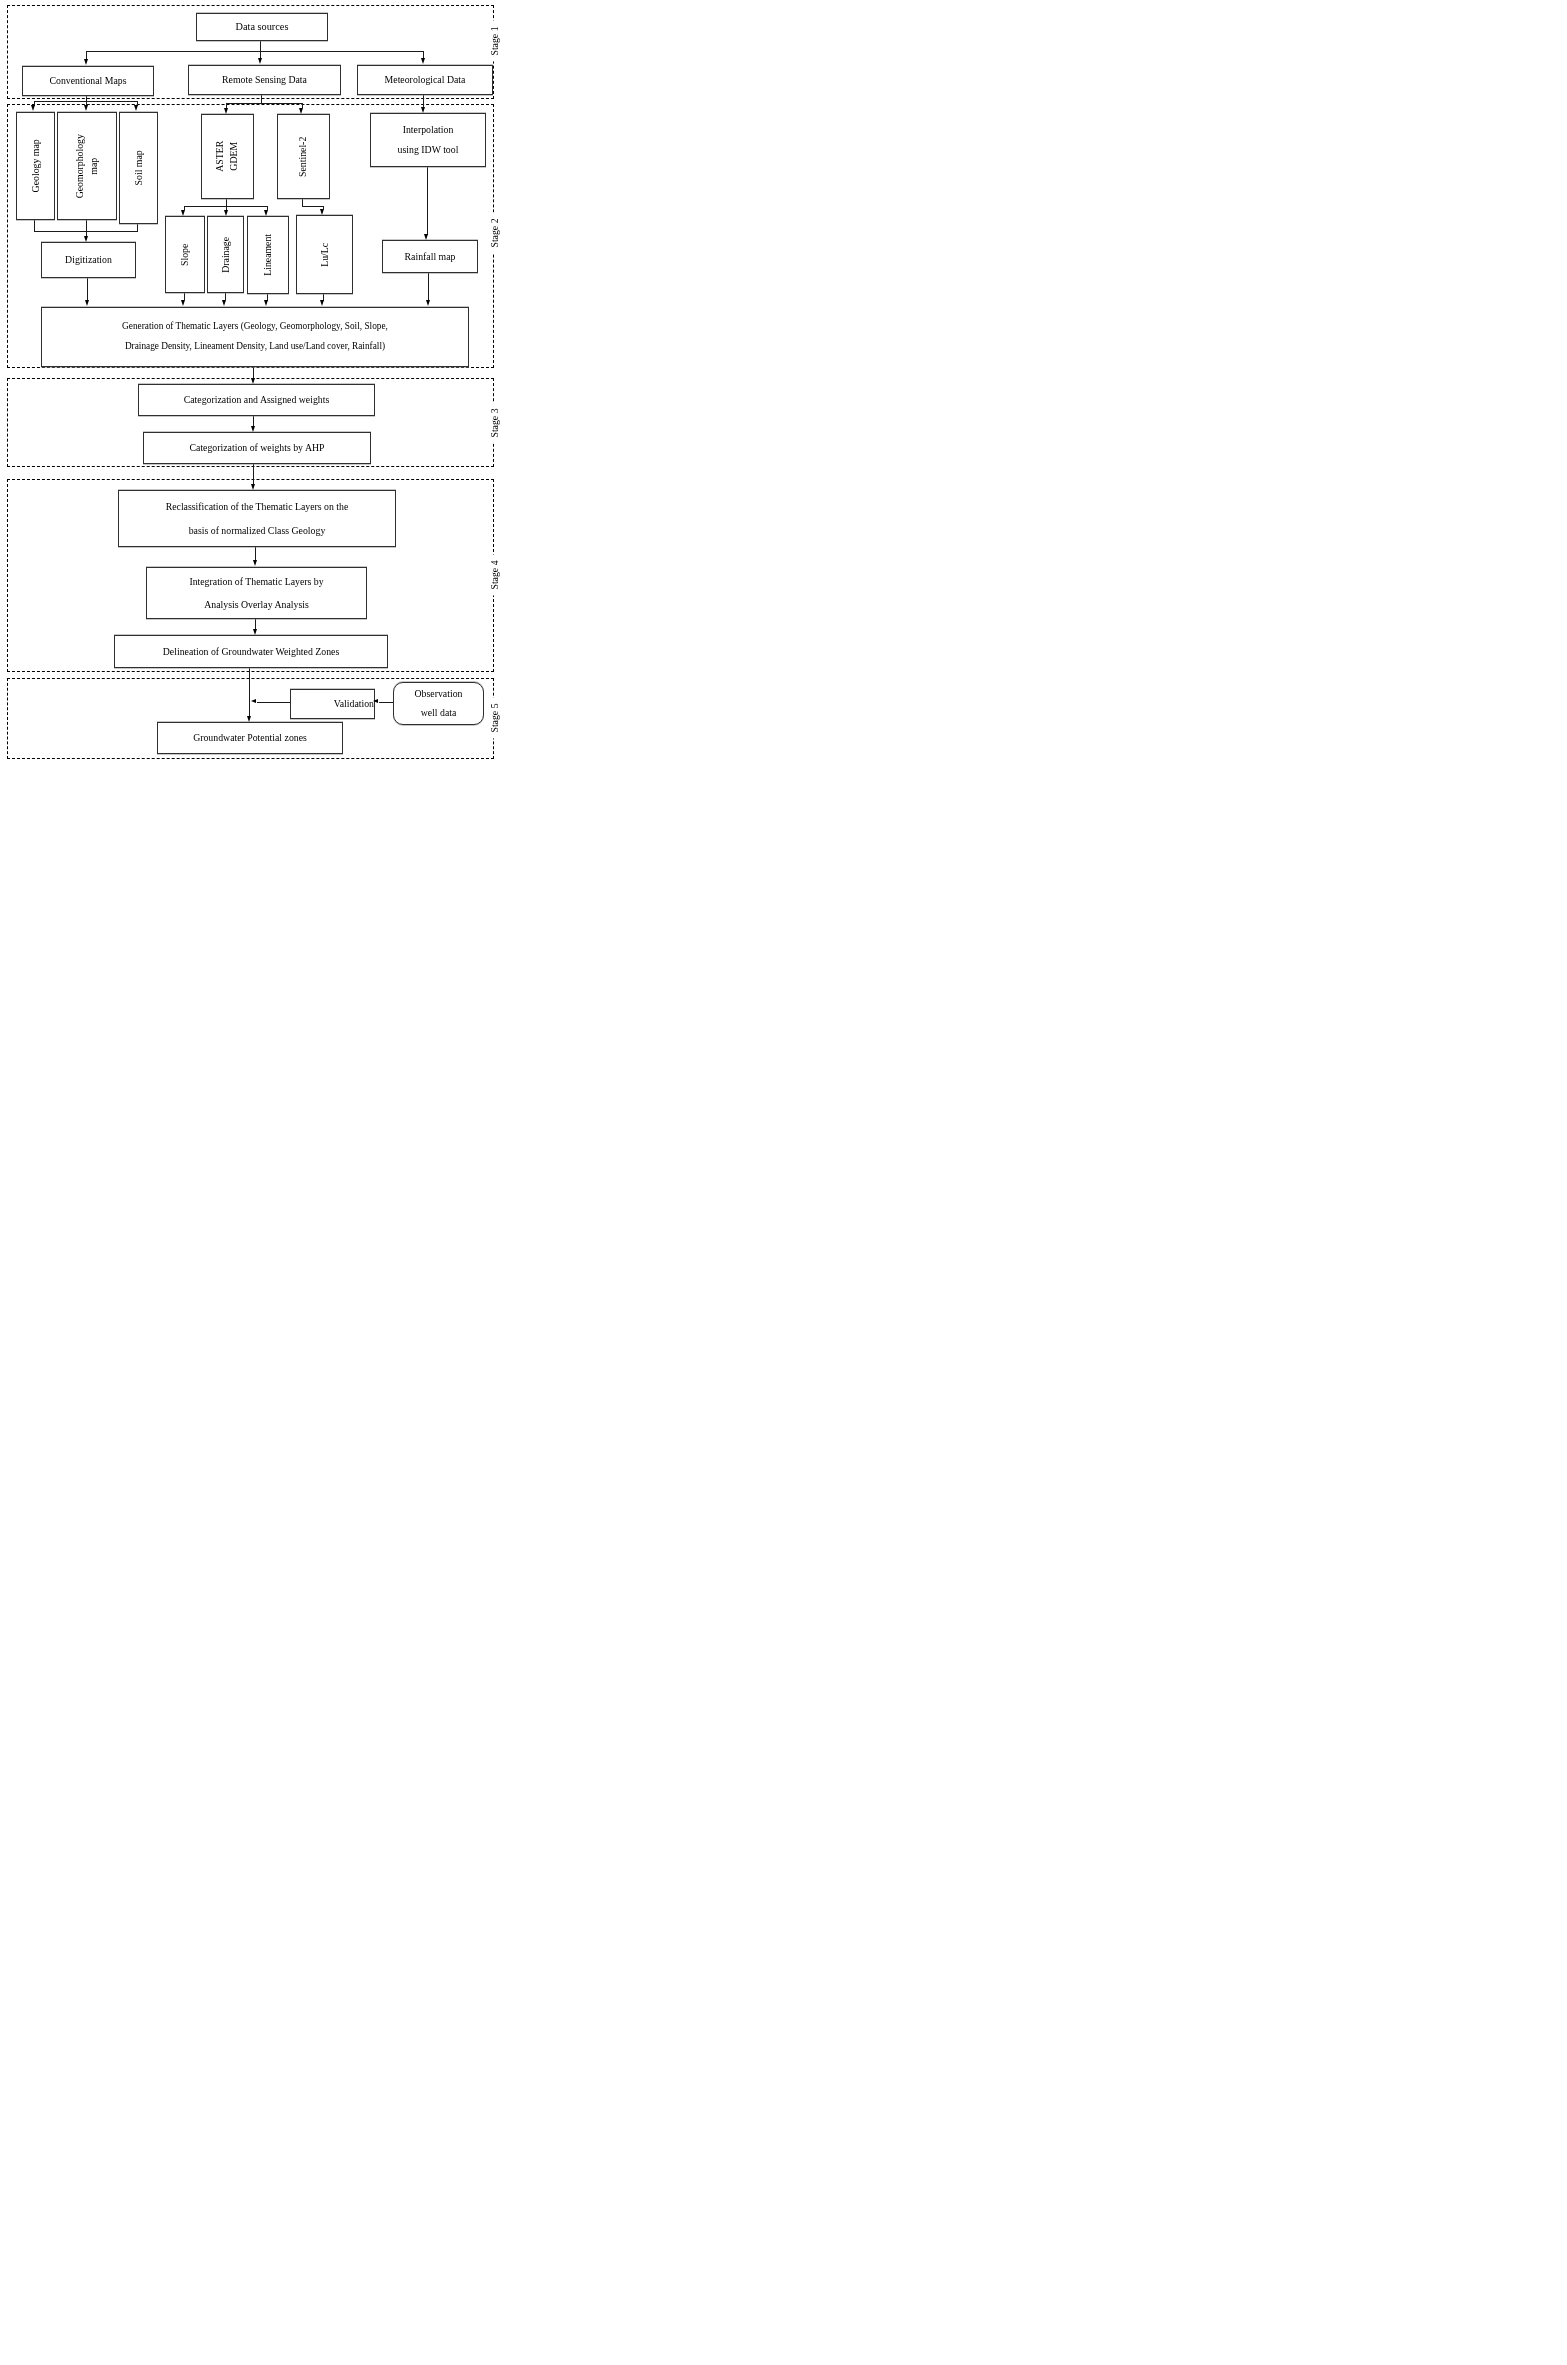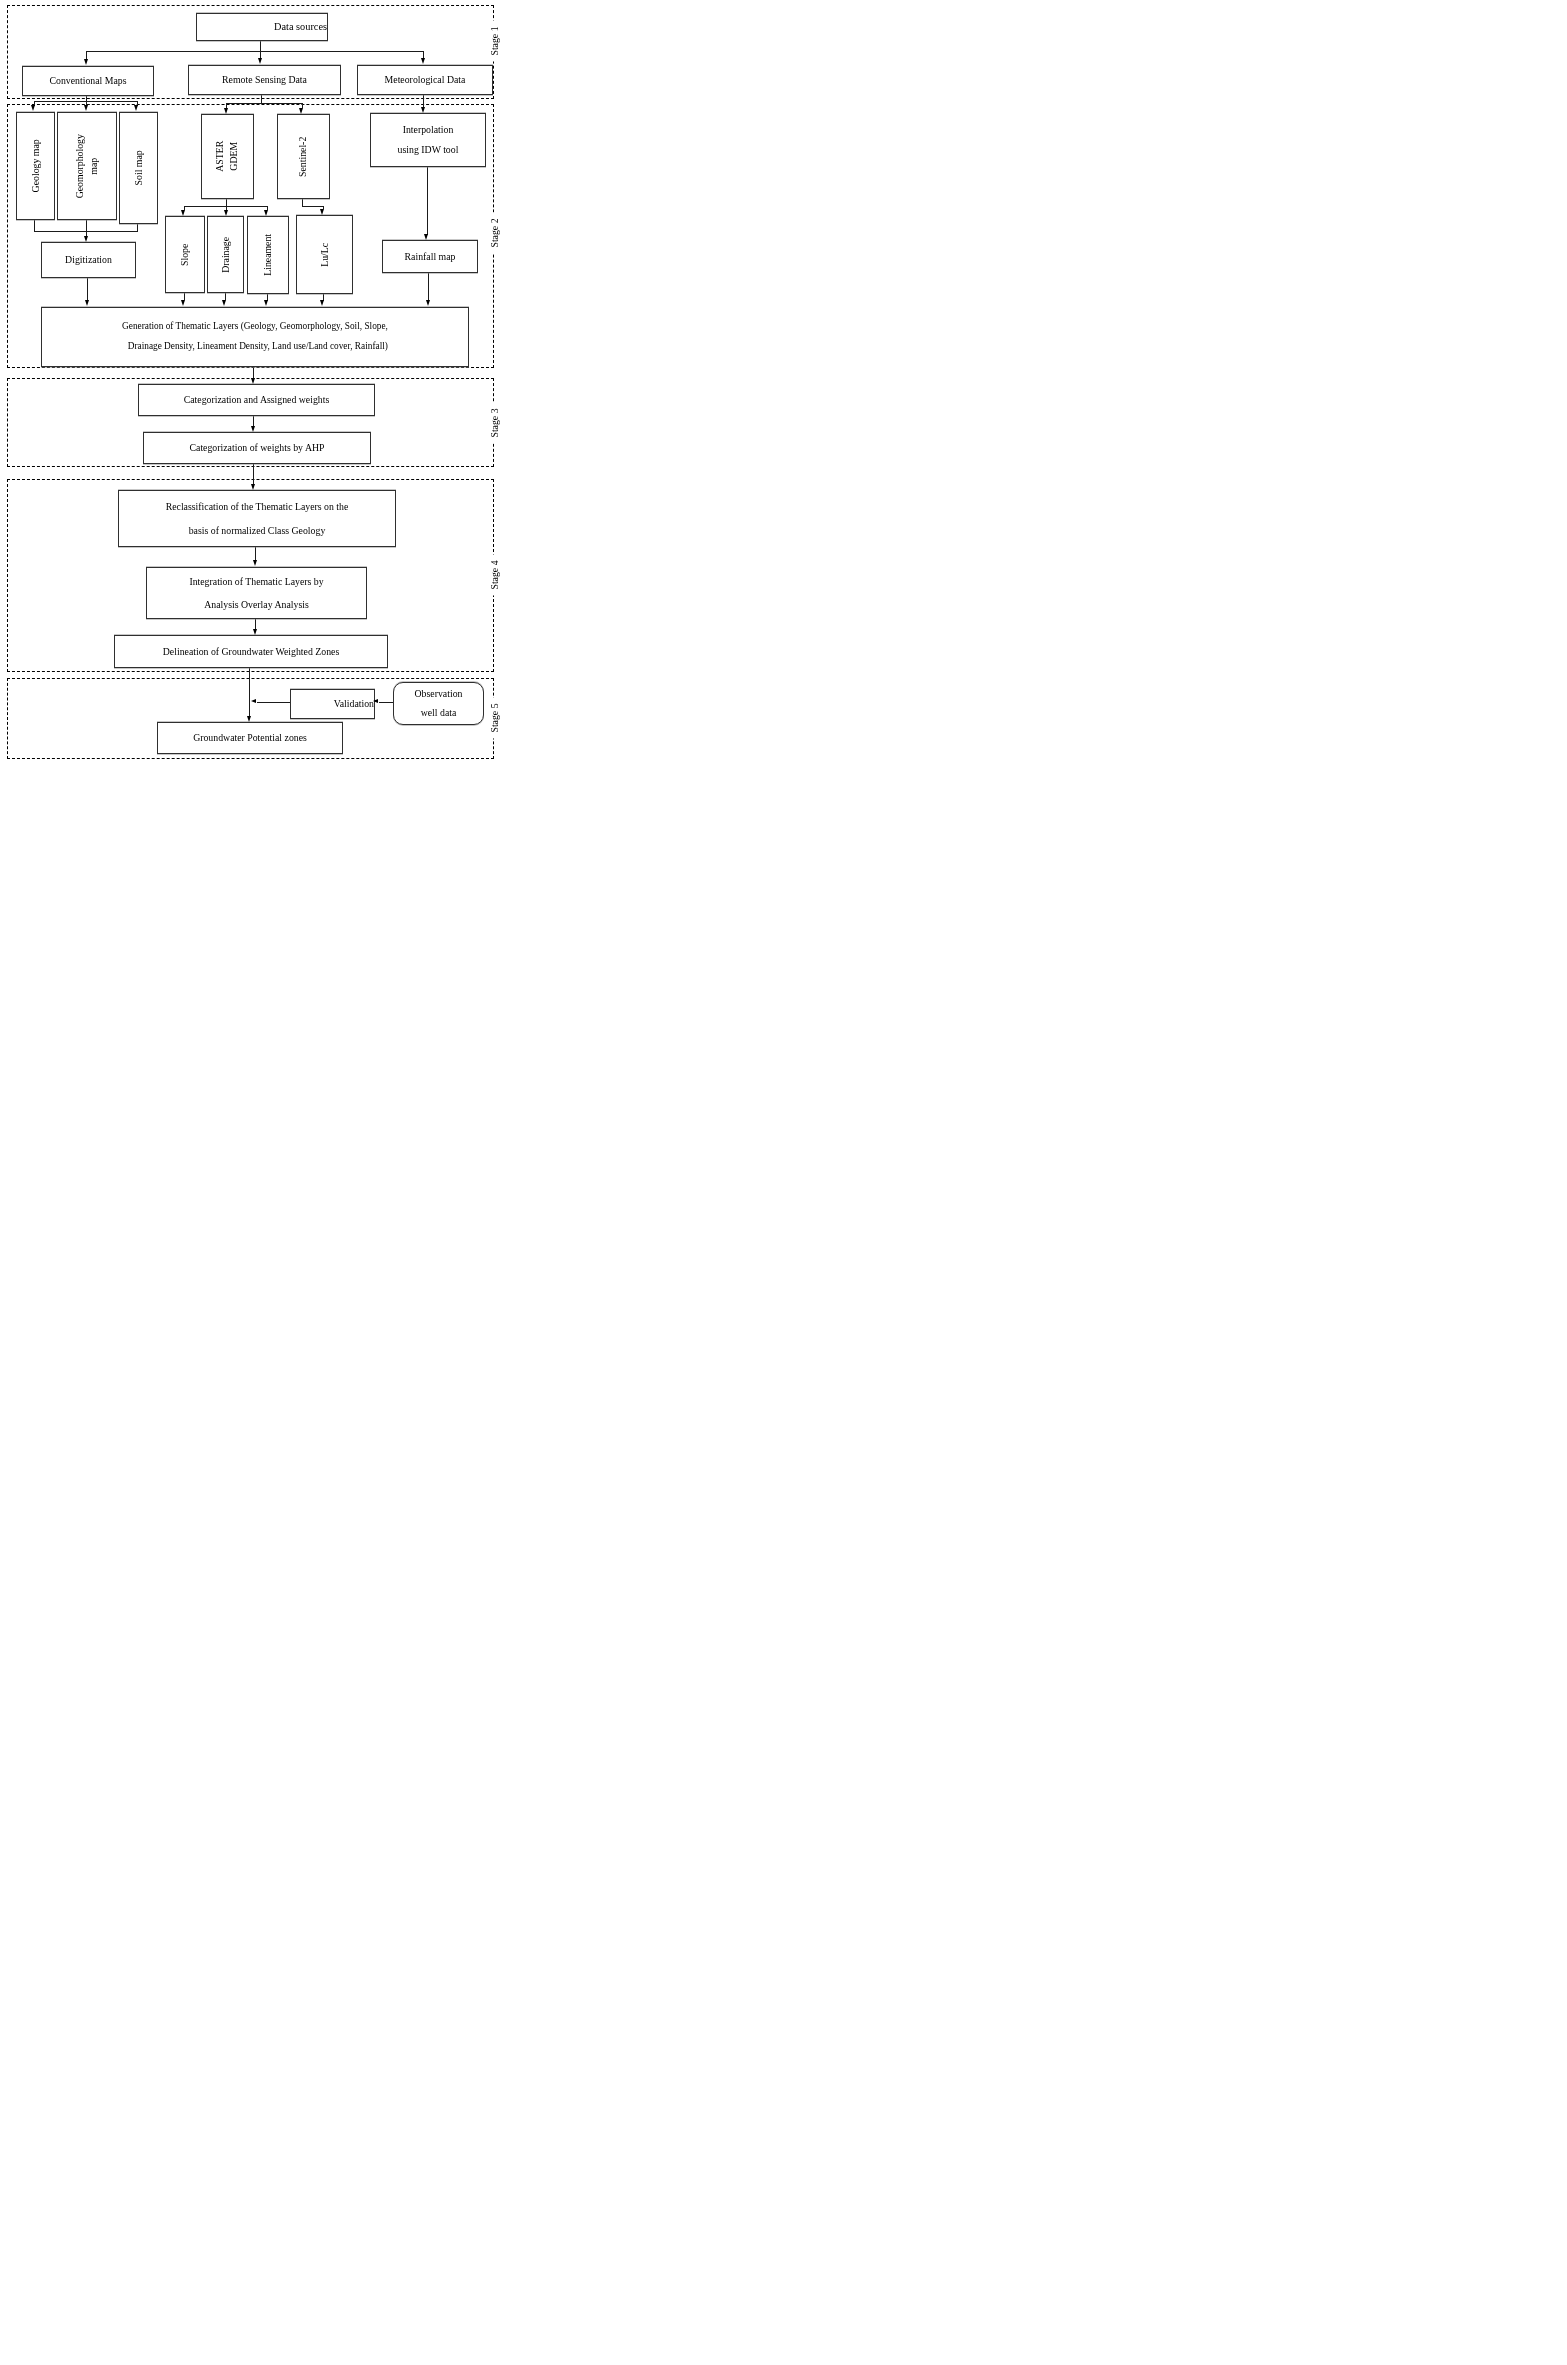--- a/index.html
+++ b/index.html
@@ -23,21 +23,21 @@
   .vtext{transform:rotate(-90deg);white-space:nowrap;text-align:center;}
   .vtext span{display:block;line-height:1.45;}
   .line{position:absolute;background:#1b1b1b;z-index:2;}
   .ad{position:absolute;width:0;height:0;z-index:4;
       border-left:2.7px solid transparent;border-right:2.7px solid transparent;
       border-top:6.4px solid #000;}
   .al{position:absolute;width:0;height:0;z-index:4;
       border-top:2.7px solid transparent;border-bottom:2.7px solid transparent;
       border-right:5.9px solid #000;}
   .gen{font-size:9.3px;}
-  .gen .lines span{line-height:2.15;text-align:right;}
+  .gen .lines span{line-height:2.15;}
   .big2 .lines span{line-height:2.4;}
   .obs .lines span{line-height:1.85;}
   .interp .lines span{line-height:2.0;}
 </style>
 </head>
 <body>
 
 <div class="canvas">
 
   <div class="stage" style="left:6.9px;top:4.9px;width:485px;height:92px;"></div>
@@ -45,21 +45,21 @@
   <div class="stage" style="left:6.9px;top:378px;width:485px;height:87px;"></div>
   <div class="stage" style="left:6.9px;top:479px;width:485px;height:191px;"></div>
   <div class="stage" style="left:6.9px;top:678px;width:485px;height:79px;"></div>
 
   <div class="stage-label" style="left:494px;top:41px;"><span>Stage 1</span></div>
   <div class="stage-label" style="left:494px;top:233px;"><span>Stage 2</span></div>
   <div class="stage-label" style="left:494px;top:423px;"><span>Stage 3</span></div>
   <div class="stage-label" style="left:494px;top:575px;"><span>Stage 4</span></div>
   <div class="stage-label" style="left:494px;top:718px;"><span>Stage 5</span></div>
 
-  <div class="node" style="left:196px;top:13.2px;width:130px;height:25.5px;font-size:10.3px;justify-content:flex-end;">
+  <div class="node" style="left:196px;top:13.2px;width:130px;height:25.5px;font-size:10.3px;">
     <span>Data sources</span>
   </div>
   <div class="node" style="left:22px;top:66px;width:130px;height:27.5px;">
     <span>Conventional Maps</span>
   </div>
   <div class="node" style="left:188px;top:65px;width:151px;height:28.4px;">
     <span>Remote Sensing Data</span>
   </div>
   <div class="node" style="left:357px;top:65px;width:134px;height:28.4px;">
     <span>Meteorological Data</span>

